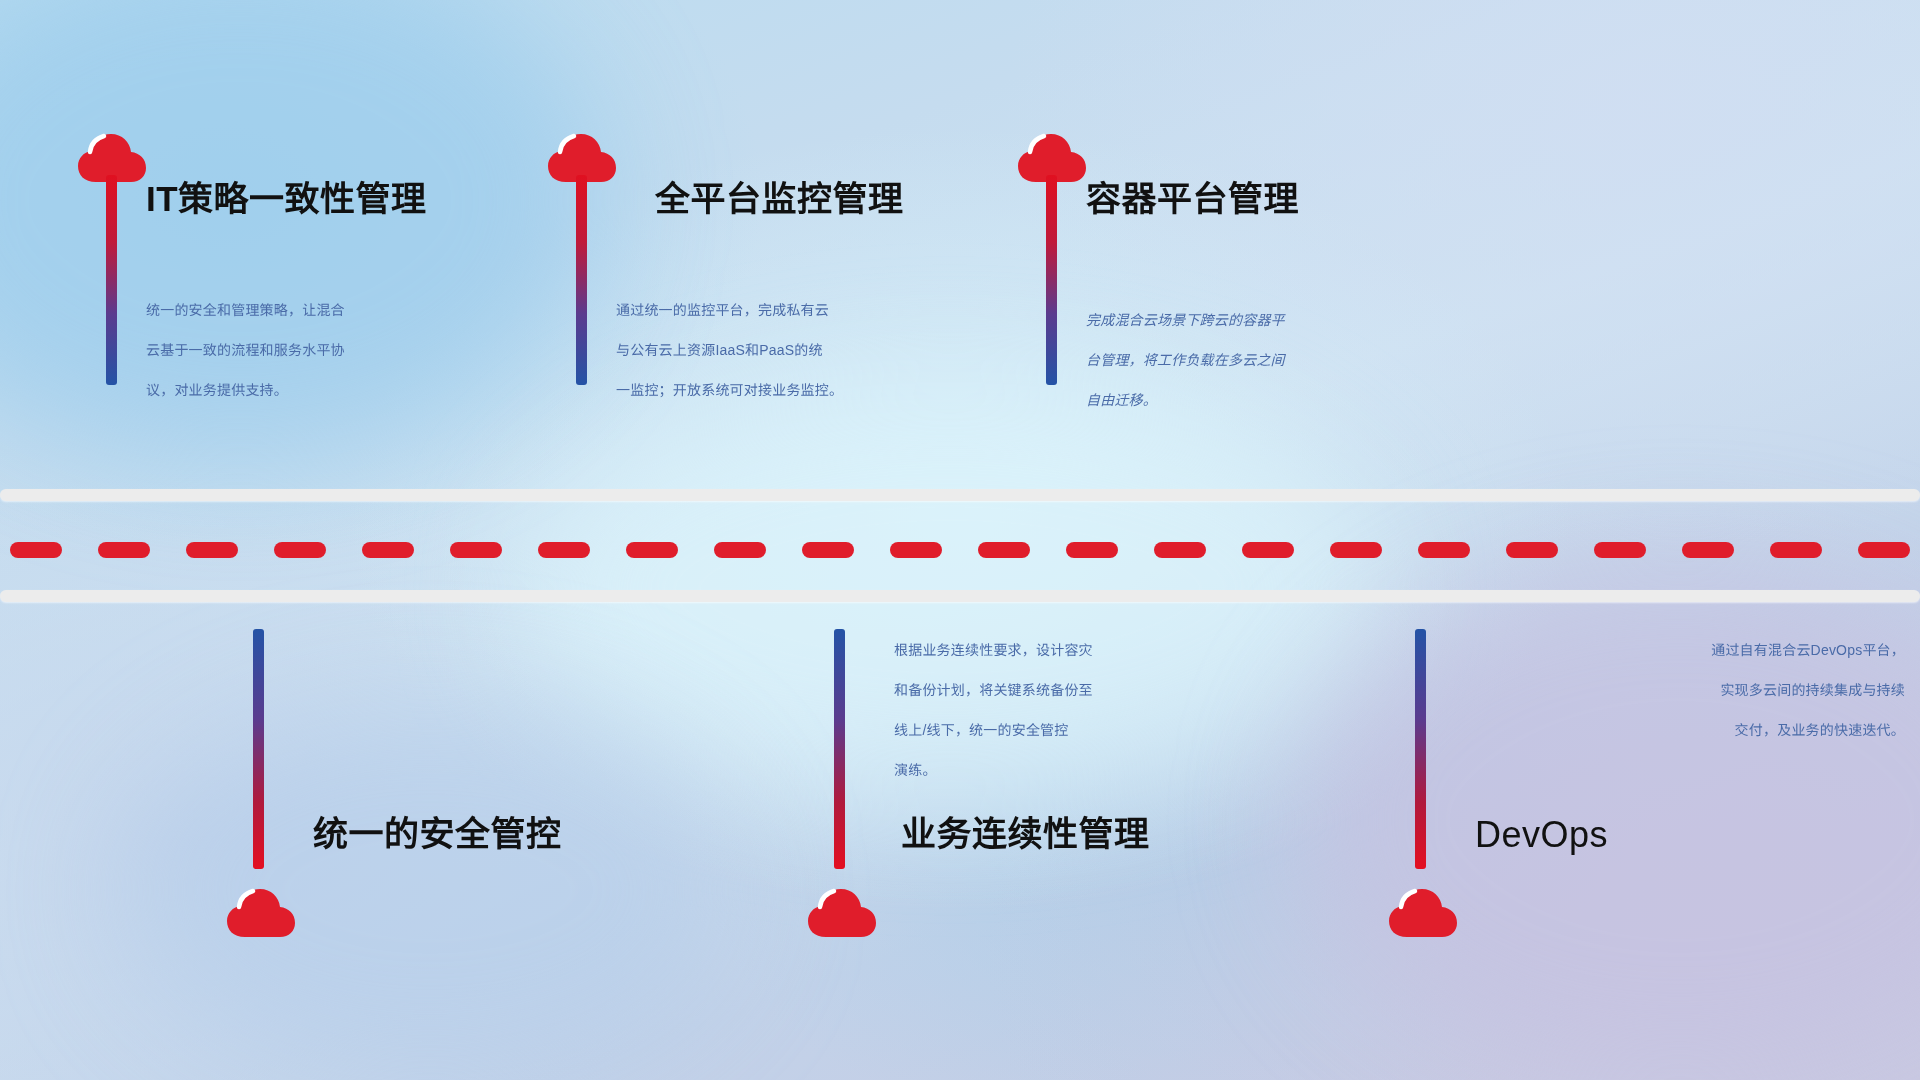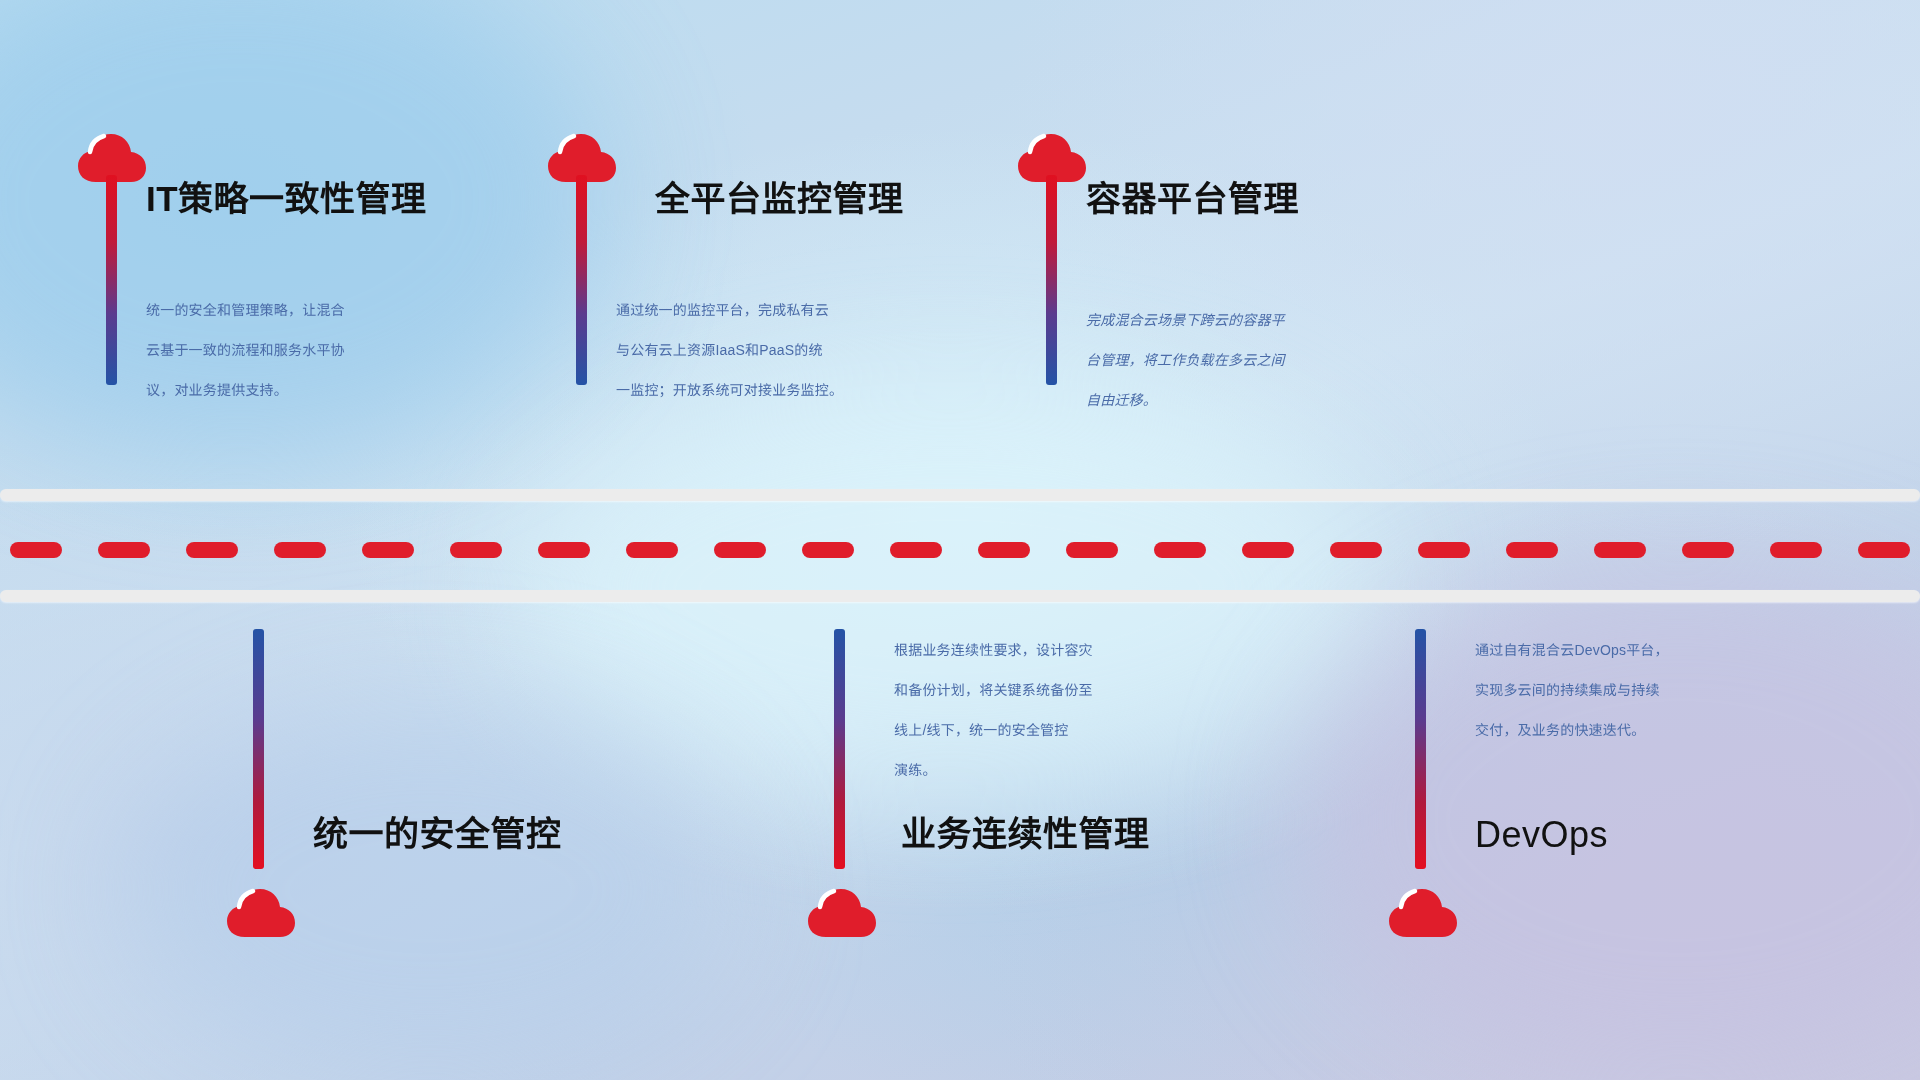--- a/index.html
+++ b/index.html
@@ -194,21 +194,21 @@
 演练。</div>
   <div class="heading" style="left:894px; top:815px;margin-left:7px;">业务连续性管理</div>
   <div class="cloud" style="left:806px; top:885px;">
     <svg viewBox="0 0 74 56">
       <path d="M20 52 C8 52 2 45 2 36 C2 28 8 22 15 21 C16 11 25 4 35 4 C46 4 54 12 55 22 C64 23 70 29 70 38 C70 46 64 52 55 52 Z" fill="#e01d2b"></path>
       <path d="M14 22 C15 13 21 8 28 6" stroke="#ffffff" stroke-width="4.5" fill="none" stroke-linecap="round"></path>
     </svg>
   </div>
 
   <div class="stem stem-bottom" style="left:1415px; top:629px; height:240px;"></div>
-  <div class="body" style="left:1475px; top:630px; width:430px;">通过自有混合云DevOps平台，
+  <div class="body" style="left:1475px; top:630px; width:430px;text-align:right;">通过自有混合云DevOps平台，
 实现多云间的持续集成与持续
 交付，及业务的快速迭代。</div>
   <div class="heading latin" style="left:1475px; top:815px;">DevOps</div>
   <div class="cloud" style="left:1387px; top:885px;">
     <svg viewBox="0 0 74 56">
       <path d="M20 52 C8 52 2 45 2 36 C2 28 8 22 15 21 C16 11 25 4 35 4 C46 4 54 12 55 22 C64 23 70 29 70 38 C70 46 64 52 55 52 Z" fill="#e01d2b"></path>
       <path d="M14 22 C15 13 21 8 28 6" stroke="#ffffff" stroke-width="4.5" fill="none" stroke-linecap="round"></path>
     </svg>
   </div>
 

